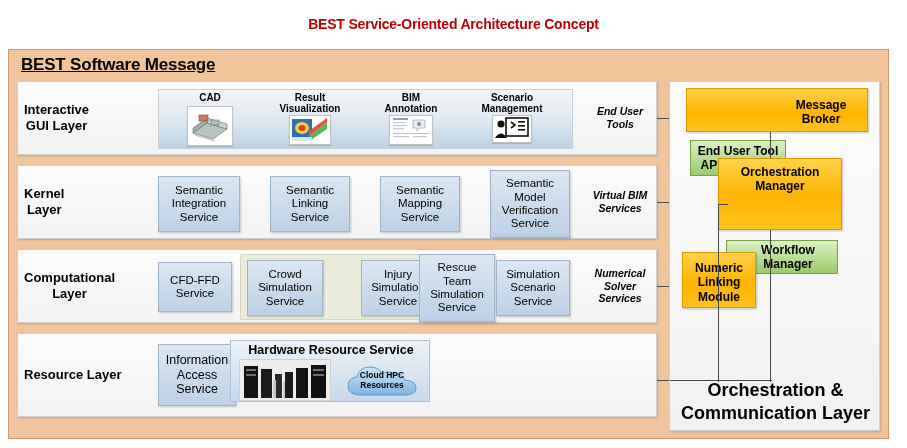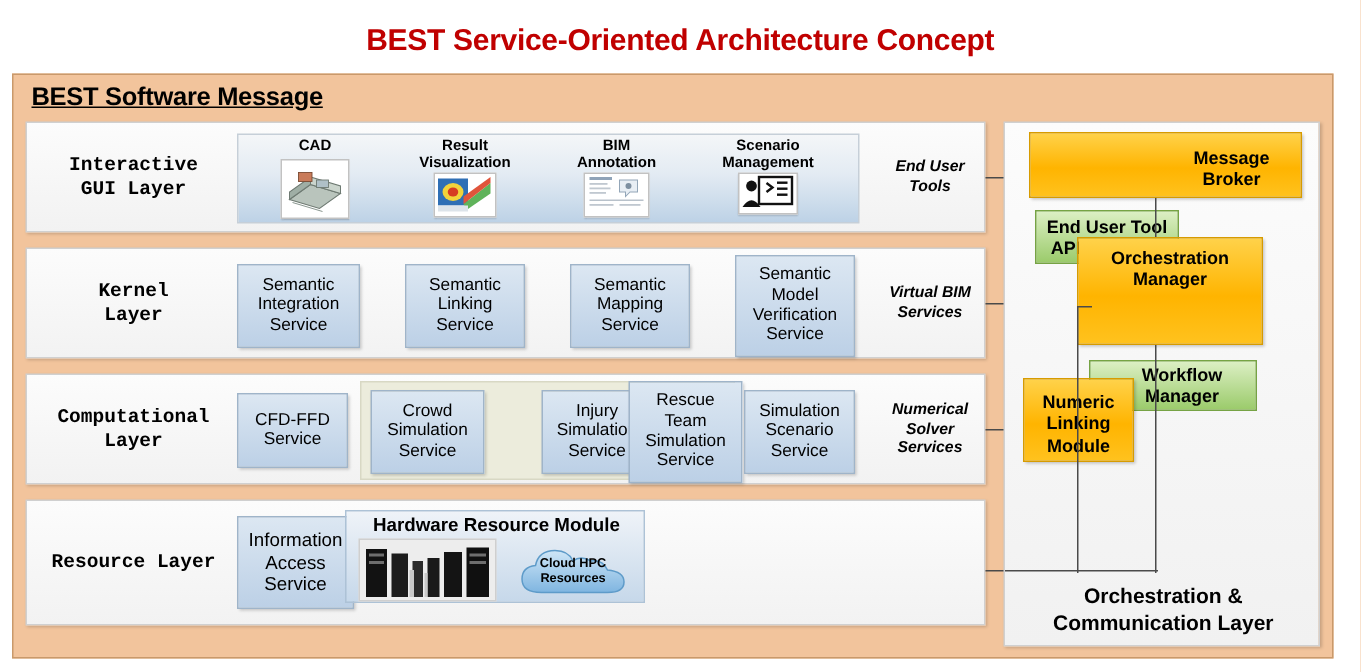--- a/index.html
+++ b/index.html
@@ -4,21 +4,21 @@
 <style>
   html,body{margin:0;padding:0;}
   body{
     width:907px;height:448px;background:#ffffff;
     font-family:"Liberation Sans",sans-serif;
     overflow:hidden;position:relative;
   }
   
   #doc-title{
     position:absolute;left:0;top:16px;width:907px;text-align:center;
-    font-size:20px;font-weight:bold;color:#C00000;letter-spacing:-.2px;
+    font-size:14px;font-weight:bold;color:#C00000;letter-spacing:-.2px;
   }
   
   #frame{
     position:absolute;left:8px;top:49px;width:881px;height:390px;
     background:#F2C49C;border:1px solid #C9996B;box-sizing:border-box;
   }
   #system-title{
     position:absolute;left:12px;top:5px;font-size:17px;font-weight:bold;
     color:#000;text-decoration:underline;letter-spacing:-.2px;
   }
@@ -29,22 +29,22 @@
     background:linear-gradient(180deg,#FCFCFC 0%,#F2F2F2 100%);
     border:1px solid #D0D0D0;box-sizing:border-box;
     box-shadow:1px 1px 2px rgba(0,0,0,.18);
   }
   #row-gui{top:0;height:74px;}
   #row-kernel{top:84px;height:74px;}
   #row-comp{top:168px;height:74px;}
   #row-res{top:252px;height:84px;}
   .layer-label{
     position:absolute;left:6px;top:0;width:130px;height:100%;
-    display:flex;align-items:center;justify-content:center;text-align:center;
-    font-size:13px;font-weight:bold;color:#000;line-height:1.25;font-family:Liberation Mono, monospace;
+    display:flex;align-items:center;justify-content:flex-start;text-align:center;
+    font-size:13px;font-weight:bold;color:#000;line-height:1.25;
   }
   .svc-tag{
     position:absolute;right:4px;top:0;width:64px;height:100%;
     display:flex;align-items:center;justify-content:center;text-align:center;
     font-size:10.5px;font-weight:bold;font-style:italic;color:#000;line-height:1.2;
   }
   
   #gui-band{
     position:absolute;left:140px;top:7px;width:415px;height:60px;
     background:linear-gradient(180deg,#F4F6F8 0%,#E3EBF3 45%,#BDD2E6 100%);
@@ -88,21 +88,21 @@
              font-size:8.5px;font-weight:bold;color:#000;line-height:1.2;z-index:2;}
   
   #orch-panel{
     position:absolute;left:660px;top:31px;width:211px;height:350px;
     background:linear-gradient(180deg,#FCFCFC 0%,#F1F1F1 100%);
     border:1px solid #D0D0D0;box-sizing:border-box;
     box-shadow:1px 1px 2px rgba(0,0,0,.18);
   }
   #orch-caption{
     position:absolute;left:0;bottom:6px;width:211px;text-align:center;
-    font-size:14px;font-weight:bold;color:#000;line-height:1.25;
+    font-size:18px;font-weight:bold;color:#000;line-height:1.25;
   }
   .amber{
     position:absolute;
     background:linear-gradient(180deg,#FFD24A 0%,#FFB400 55%,#FFC21E 100%);
     border:1px solid #D79B00;box-sizing:border-box;
     box-shadow:1px 1px 2px rgba(0,0,0,.22);
   }
   .amber-title{
     position:absolute;left:0;width:100%;text-align:center;
     font-size:12px;font-weight:bold;color:#000;line-height:1.2;
@@ -264,21 +264,21 @@
             <rect x="2.5" y="7.2" width="17" height="4"></rect>
               <ellipse cx="11" cy="11.2" rx="8.5" ry="2.6"></ellipse>
             <rect x="2.5" y="11.2" width="17" height="4"></rect>
               <ellipse cx="11" cy="15.2" rx="8.5" ry="2.6"></ellipse>
           </g>
         </svg>
       </span>
       <div class="db-label" style="left:252px;top:44px;">Ontology<br>Repository</div>
 
       <div id="hw-box">
-        <div id="hw-title">Hardware Resource Module</div>
+        <div id="hw-title">Hardware Resource Service</div>
 
         <div id="hpc-img">
           <svg width="90" height="40" viewBox="0 0 90 40">
             <rect x="0" y="0" width="90" height="40" fill="#EDEDED"></rect>
             <rect x="4" y="6" width="14" height="32" fill="#121212"></rect>
             <rect x="21" y="9" width="11" height="29" fill="#1C1C1C"></rect>
             <rect x="35" y="14" width="7" height="24" fill="#2A2A2A"></rect>
             <rect x="45" y="12" width="8" height="26" fill="#1A1A1A"></rect>
             <rect x="56" y="8" width="12" height="30" fill="#141414"></rect>
             <rect x="71" y="5" width="15" height="33" fill="#101010"></rect>

